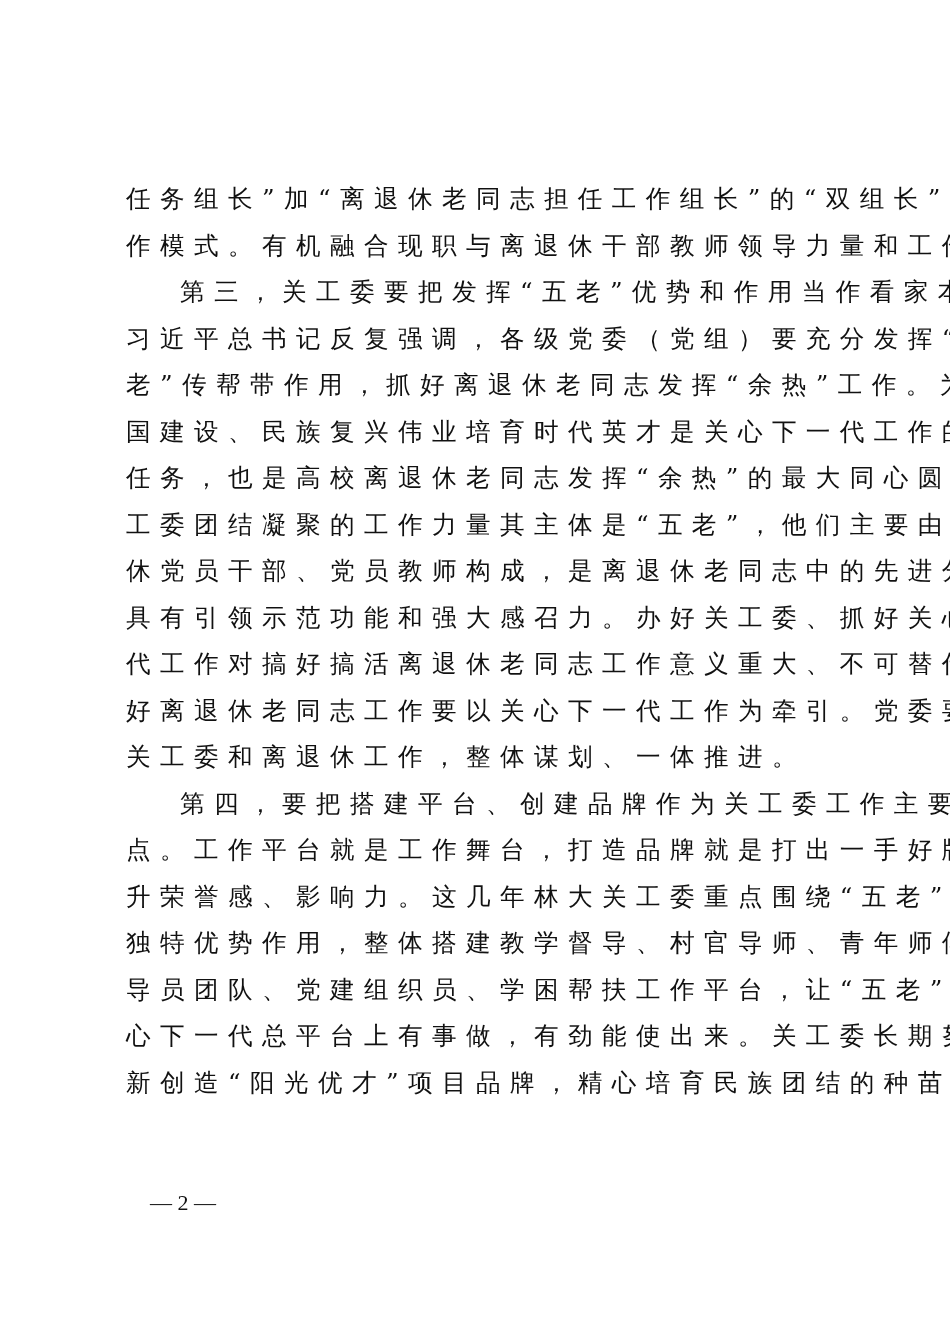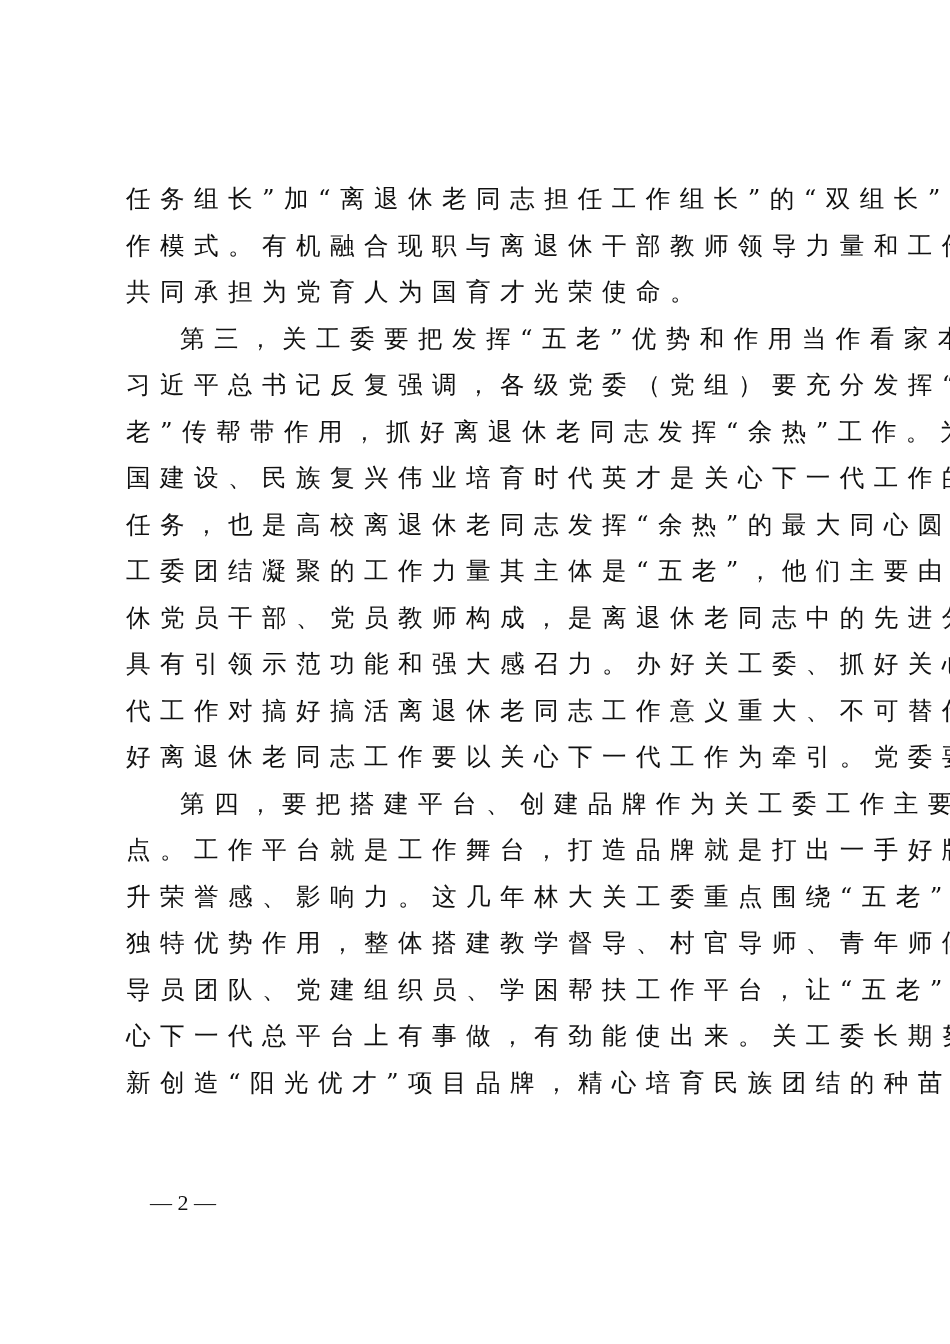--- a/index.html
+++ b/index.html
@@ -27,31 +27,31 @@
     color: #111;
   }
 </style>
 </head>
 <body>
 
 <div class="page">
   <div class="body-text" id="body-text">
       <span class="line">任务组长”加“离退休老同志担任工作组长”的“双组长”工</span>
       <span class="line">作模式。有机融合现职与离退休干部教师领导力量和工作力量，</span>
-      <span class="line">共同承担为党育人为国育才光荣使命。</span>
       <span class="line indent">第三，关工委要把发挥“五老”优势和作用当作看家本领</span>
       <span class="line">习近平总书记反复强调，各级党委（党组）要充分发挥“五</span>
       <span class="line">老”传帮带作用，抓好离退休老同志发挥“余热”工作。为强</span>
       <span class="line">国建设、民族复兴伟业培育时代英才是关心下一代工作的最大</span>
       <span class="line">任务，也是高校离退休老同志发挥“余热”的最大同心圆。关</span>
       <span class="line">工委团结凝聚的工作力量其主体是“五老”，他们主要由离退</span>
       <span class="line">休党员干部、党员教师构成，是离退休老同志中的先进分子，</span>
       <span class="line">具有引领示范功能和强大感召力。办好关工委、抓好关心下一</span>
       <span class="line">代工作对搞好搞活离退休老同志工作意义重大、不可替代。抓</span>
       <span class="line">好离退休老同志工作要以关心下一代工作为牵引。党委要统筹</span>
+      <span class="line">关工委和离退休工作，整体谋划、一体推进。</span>
       <span class="line indent">第四，要把搭建平台、创建品牌作为关工委工作主要着力</span>
       <span class="line">点。工作平台就是工作舞台，打造品牌就是打出一手好牌，提</span>
       <span class="line">升荣誉感、影响力。这几年林大关工委重点围绕“五老”发挥</span>
       <span class="line">独特优势作用，整体搭建教学督导、村官导师、青年师傅、辅</span>
       <span class="line">导员团队、党建组织员、学困帮扶工作平台，让“五老”在关</span>
       <span class="line">心下一代总平台上有事做，有劲能使出来。关工委长期努力创</span>
       <span class="line">新创造“阳光优才”项目品牌，精心培育民族团结的种苗，让</span>
     </div>
   <div class="footer">— 2 —</div>
 </div>

